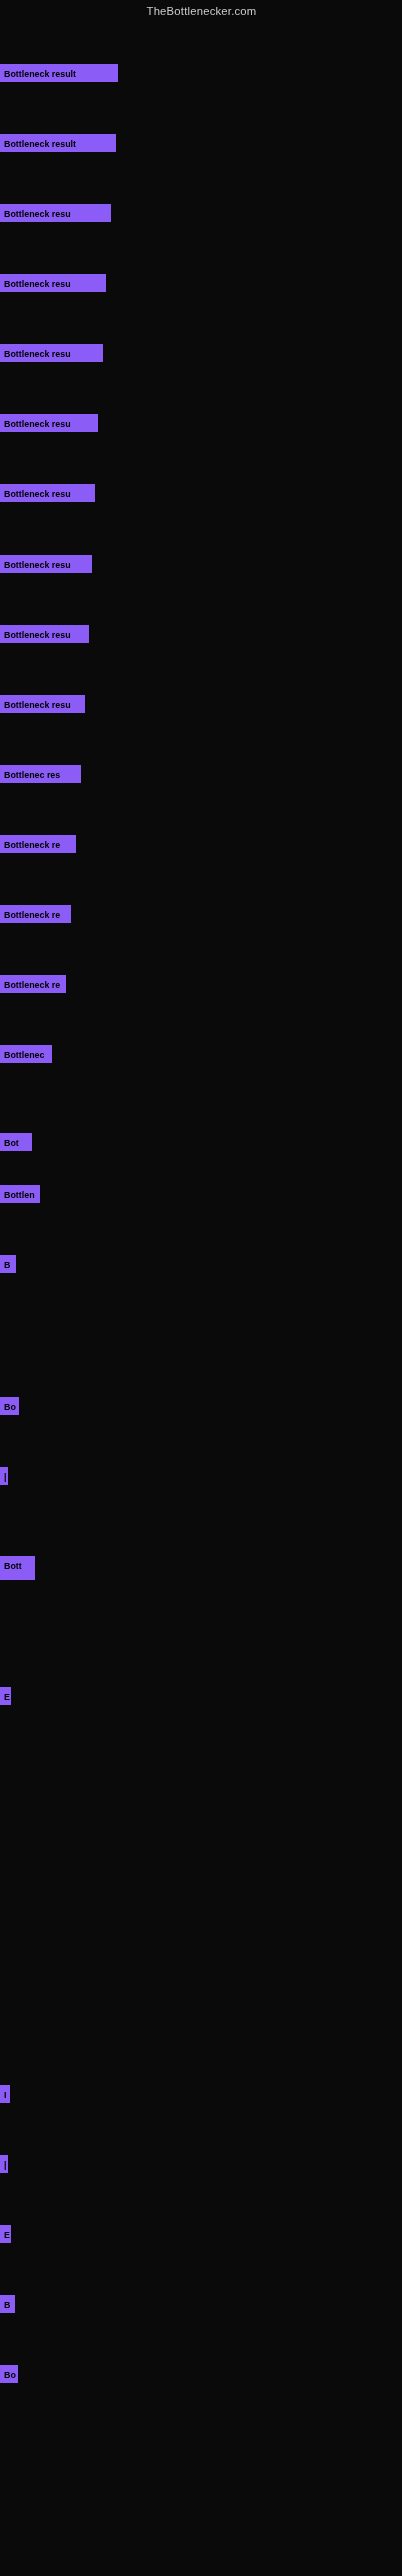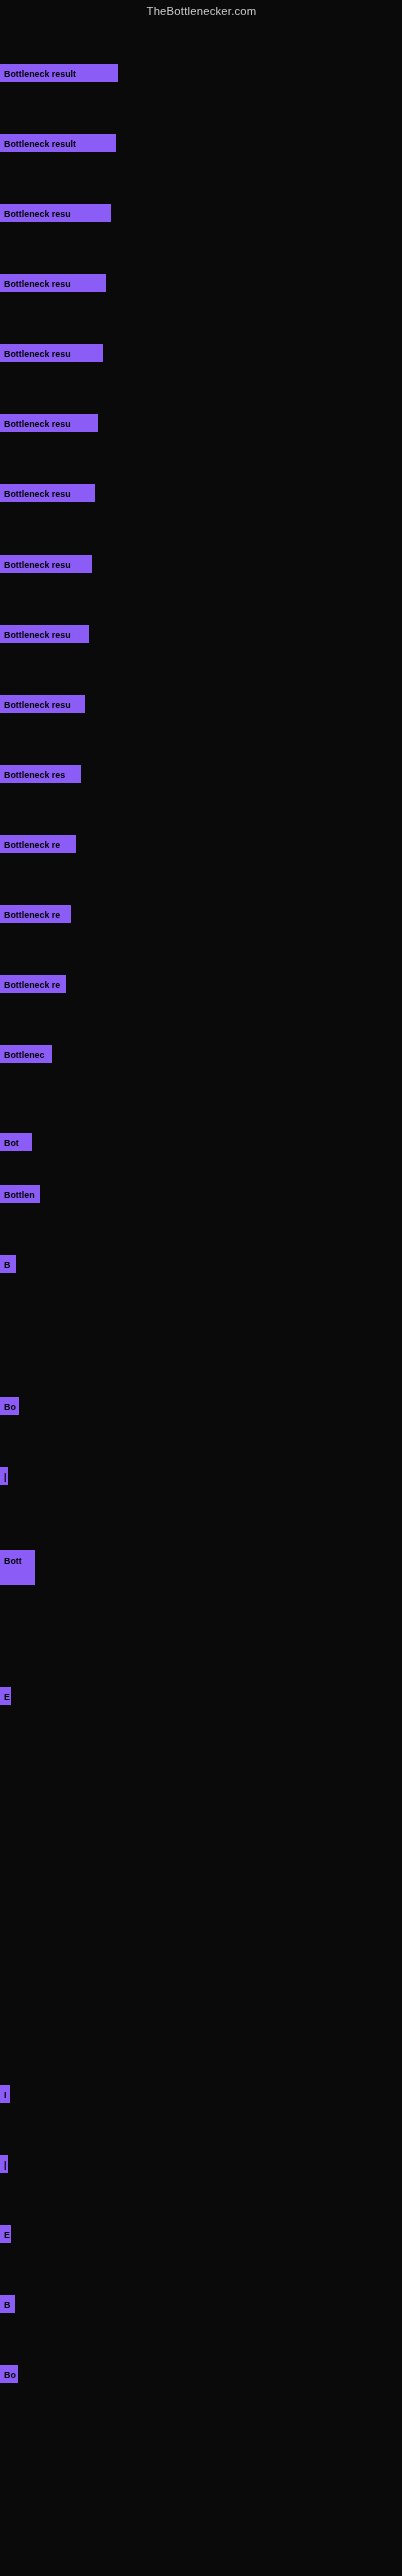--- a/index.html
+++ b/index.html
@@ -68,21 +68,21 @@
     <div class="bar-container" style="top: 535px; height: 17.7px; width: 92px;">
       <div class="bar-label" style="height: 17.7px; line-height: 17.7px; max-width: 92px; width: 92px;">Bottleneck resu</div>
     </div>
     <div class="bar-container" style="top: 605px; height: 17.7px; width: 89px;">
       <div class="bar-label" style="height: 17.7px; line-height: 17.7px; max-width: 89px; width: 89px;">Bottleneck resu</div>
     </div>
     <div class="bar-container" style="top: 675px; height: 17.7px; width: 85px;">
       <div class="bar-label" style="height: 17.7px; line-height: 17.7px; max-width: 85px; width: 85px;">Bottleneck resu</div>
     </div>
     <div class="bar-container" style="top: 745px; height: 17.7px; width: 81px;">
-      <div class="bar-label" style="height: 17.7px; line-height: 17.7px; max-width: 81px; width: 81px;">Bottleneck res</div>
+      <div class="bar-label" style="height: 17.7px; line-height: 17.7px; max-width: 81px; width: 81px;">Bottlenec res</div>
     </div>
     <div class="bar-container" style="top: 815px; height: 17.7px; width: 76px;">
       <div class="bar-label" style="height: 17.7px; line-height: 17.7px; max-width: 76px; width: 76px;">Bottleneck re</div>
     </div>
     <div class="bar-container" style="top: 885px; height: 17.7px; width: 71px;">
       <div class="bar-label" style="height: 17.7px; line-height: 17.7px; max-width: 71px; width: 71px;">Bottleneck re</div>
     </div>
     <div class="bar-container" style="top: 955px; height: 17.7px; width: 66px;">
       <div class="bar-label" style="height: 17.7px; line-height: 17.7px; max-width: 66px; width: 66px;">Bottleneck re</div>
     </div>
@@ -98,21 +98,21 @@
     <div class="bar-container" style="top: 1235px; height: 17.7px; width: 16px;">
       <div class="bar-label" style="height: 17.7px; line-height: 17.7px; max-width: 16px; width: 16px;">B</div>
     </div>
     <div class="bar-container" style="top: 1377px; height: 17.7px; width: 19.3px;">
       <div class="bar-label" style="height: 17.7px; line-height: 17.7px; max-width: 19.3px; width: 19.3px;">Bo</div>
     </div>
     <div class="bar-container" style="top: 1447px; height: 17.7px; width: 8px;">
       <div class="bar-label" style="height: 17.7px; line-height: 17.7px; max-width: 8px; width: 8px;">|</div>
     </div>
     <div class="bar-container" style="top: 1517px; height: 17.7px; width: 35px;">
-      <div class="bar-label" style="height: 35px; line-height: 17.7px; max-width: 35px; width: 35px; margin-top: 44px;">Bott</div>
+      <div class="bar-label" style="height: 24px; line-height: 17.7px; max-width: 35px; width: 35px; margin-top: 44px;">Bott</div>
     </div>
     <div class="bar-container" style="top: 1667px; height: 17.7px; width: 11.3px;">
       <div class="bar-label" style="height: 17.7px; line-height: 17.7px; max-width: 11.3px; width: 11.3px;">E</div>
     </div>
     <div class="bar-container" style="top: 2065px; height: 17.7px; width: 9.7px;">
       <div class="bar-label" style="height: 17.7px; line-height: 17.7px; max-width: 9.7px; width: 9.7px;">I</div>
     </div>
     <div class="bar-container" style="top: 2135px; height: 17.7px; width: 8px;">
       <div class="bar-label" style="height: 17.7px; line-height: 17.7px; max-width: 8px; width: 8px;">|</div>
     </div>

